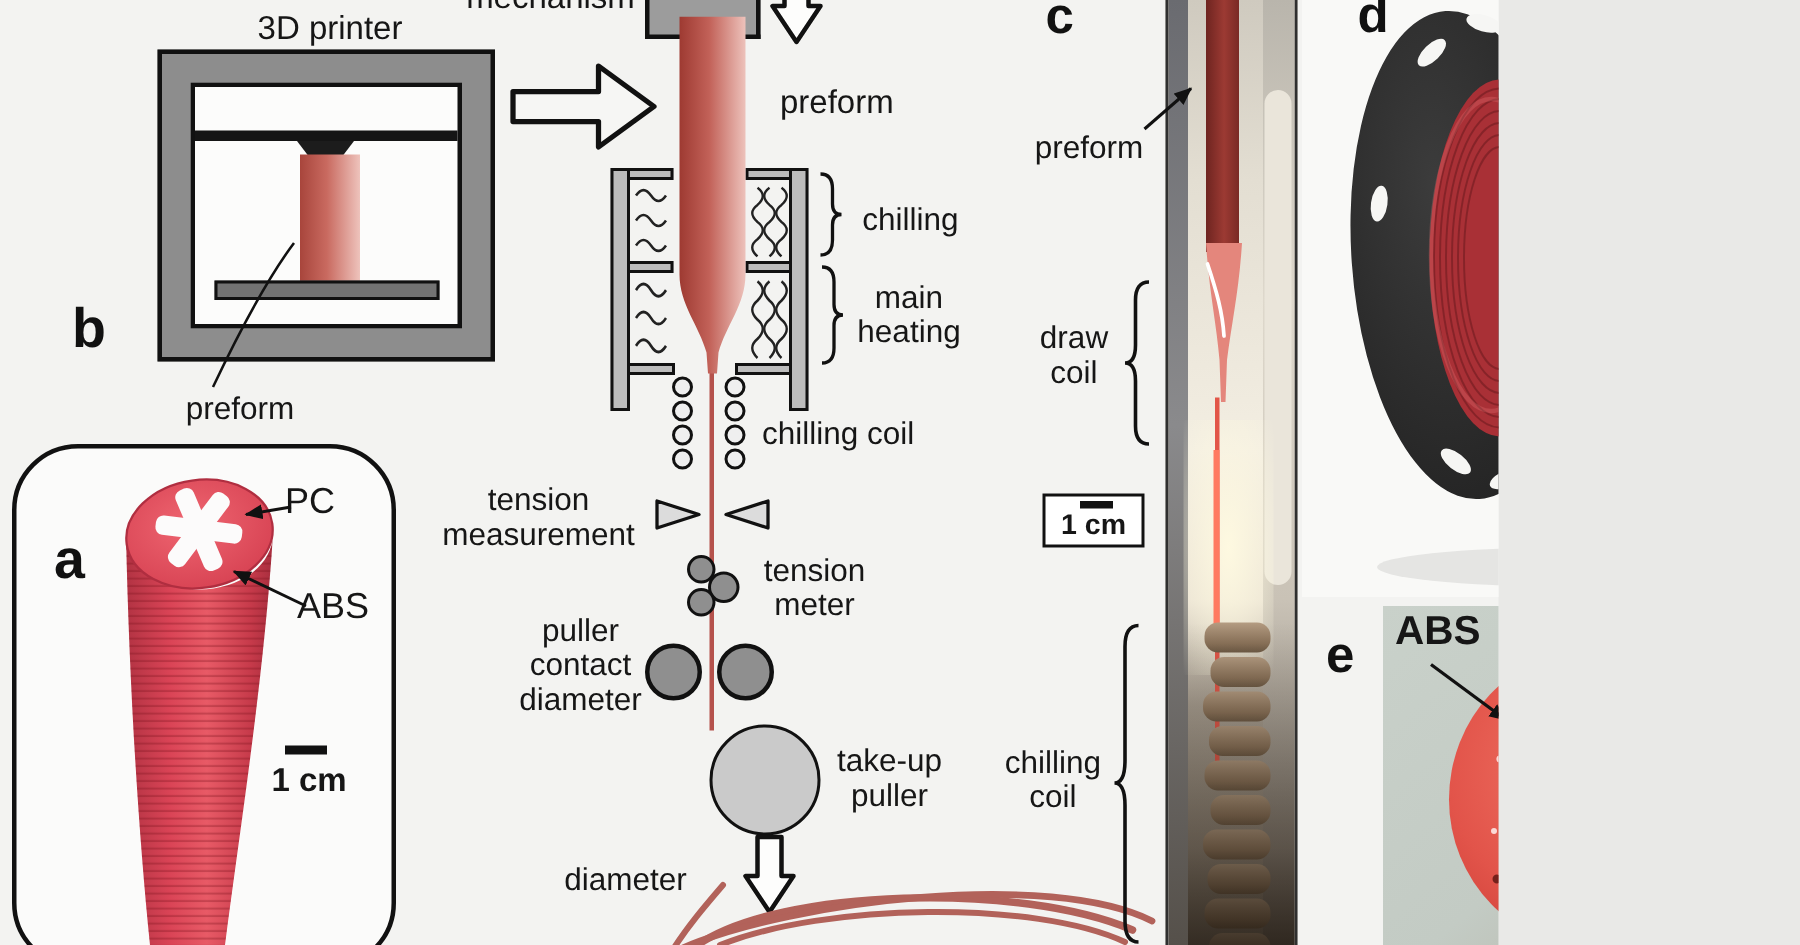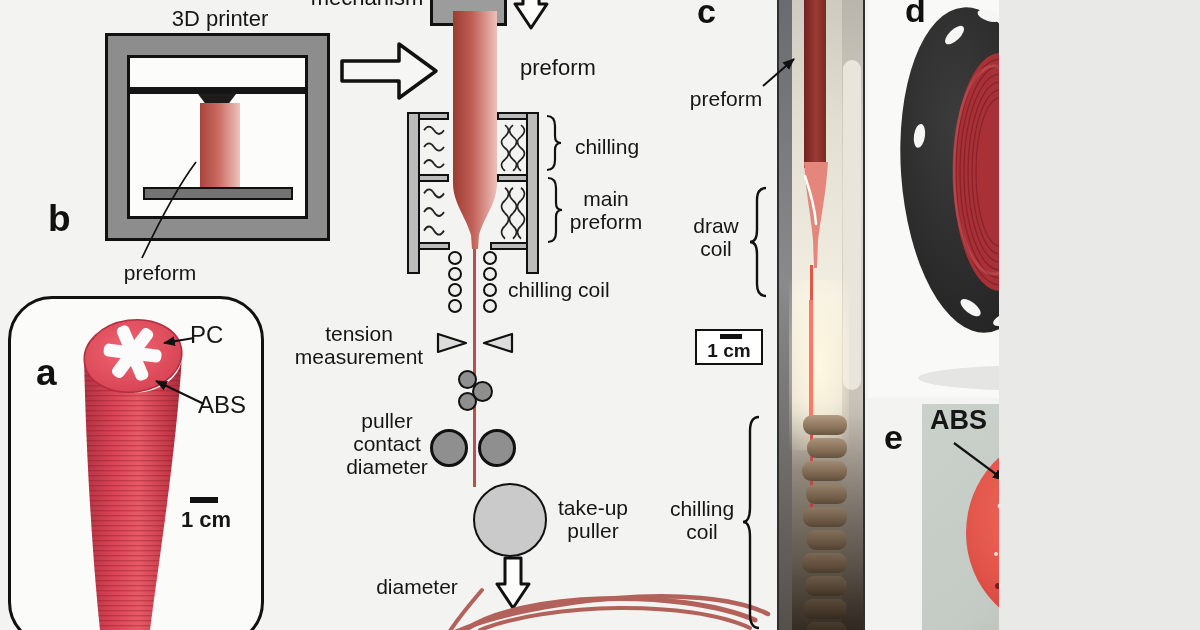--- a/index.html
+++ b/index.html
@@ -100,21 +100,21 @@
     </g>
   </svg>
 
   <svg class="abs" style="left:544px;top:114px;" width="20" height="60">
     <path d="M3,2 Q11,2 11,12 L11,22 Q11,29 17,29 Q11,29 11,36 L11,46 Q11,56 3,56" stroke="#111" stroke-width="2.2" fill="none"></path>
   </svg>
   <div class="lbl" style="left:566px;top:135px;width:82px;">chilling</div>
   <svg class="abs" style="left:545px;top:176px;" width="20" height="70">
     <path d="M3,2 Q11,2 11,12 L11,27 Q11,34 17,34 Q11,34 11,41 L11,56 Q11,66 3,66" stroke="#111" stroke-width="2.2" fill="none"></path>
   </svg>
-  <div class="lbl" style="left:562px;top:187px;width:88px;">main preform</div>
+  <div class="lbl" style="left:562px;top:187px;width:88px;">main heating</div>
 
   <div class="cc" style="left:448px;top:251px;"></div>
   <div class="cc" style="left:448px;top:267px;"></div>
   <div class="cc" style="left:448px;top:283px;"></div>
   <div class="cc" style="left:448px;top:299px;"></div>
   <div class="cc" style="left:483px;top:251px;"></div>
   <div class="cc" style="left:483px;top:267px;"></div>
   <div class="cc" style="left:483px;top:283px;"></div>
   <div class="cc" style="left:483px;top:299px;"></div>
   <div class="lbl" style="left:508px;top:278px;width:110px;text-align:left;">chilling coil</div>
@@ -123,20 +123,21 @@
 
   <div class="lbl" style="left:283px;top:322px;width:152px;">tension measurement</div>
   <svg class="abs" style="left:436px;top:331px;" width="78" height="24">
     <path d="M2,3 L2,21 L30,12 Z" fill="#dcdcdc" stroke="#111" stroke-width="2.2" stroke-linejoin="round"></path>
     <path d="M76,3 L76,21 L48,12 Z" fill="#dcdcdc" stroke="#111" stroke-width="2.2" stroke-linejoin="round"></path>
   </svg>
 
   <div class="gcirc" style="left:458px;top:370px;width:19px;height:19px;border-width:2.5px;"></div>
   <div class="gcirc" style="left:472px;top:381px;width:21px;height:21px;border-width:2.5px;"></div>
   <div class="gcirc" style="left:458px;top:392px;width:19px;height:19px;border-width:2.5px;"></div>
+  <div class="lbl" style="left:502px;top:369px;width:82px;">tension meter</div>
 
   <div class="gcirc" style="left:430px;top:429px;width:38px;height:38px;"></div>
   <div class="gcirc" style="left:478px;top:429px;width:38px;height:38px;"></div>
   <div class="lbl" style="left:346px;top:409px;width:82px;">puller contact diameter</div>
 
   <div class="abs" style="left:473px;top:483px;width:74px;height:74px;border-radius:50%;background:#cacaca;border:2.5px solid #111;box-sizing:border-box;"></div>
   <div class="lbl" style="left:551px;top:496px;width:84px;">take-up puller</div>
   <svg class="abs" style="left:495px;top:556px;" width="36" height="54">
     <path d="M10,2 L26,2 L26,28 L34,28 L18,52 L2,28 L10,28 Z" fill="#fdfdfc" stroke="#111" stroke-width="3" stroke-linejoin="round"></path>
   </svg>

